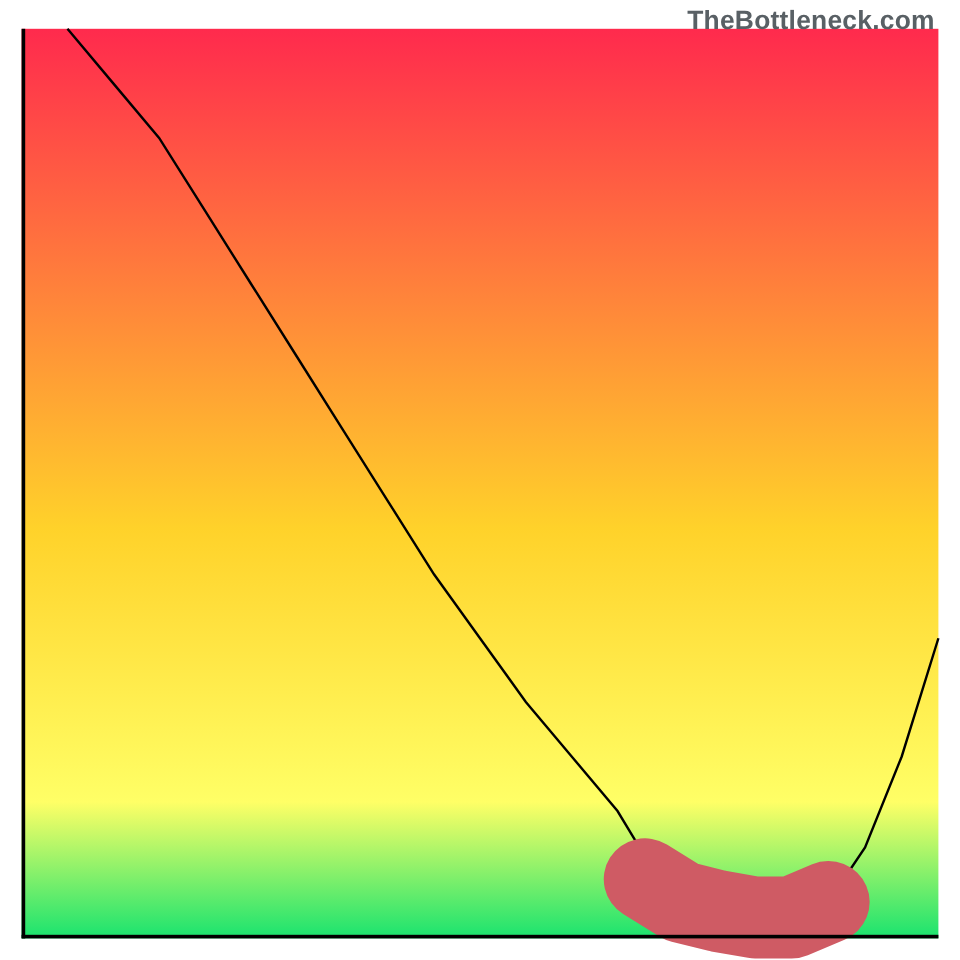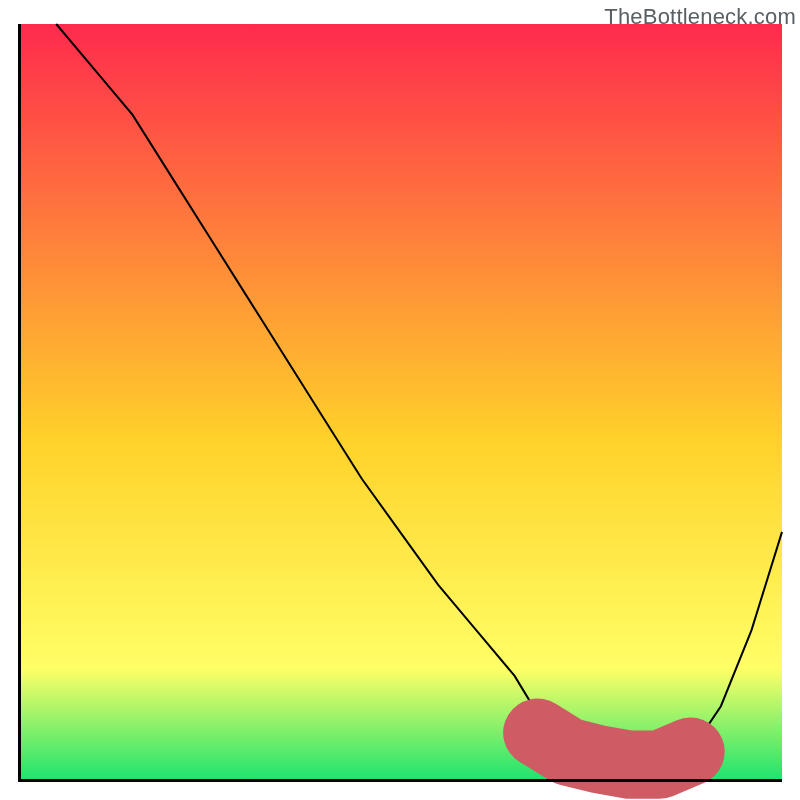--- a/index.html
+++ b/index.html
@@ -12,23 +12,23 @@
     font-family: Arial, Helvetica, sans-serif;
   }
   .stage {
     position: relative;
     width: 800px;
     height: 800px;
   }
   .watermark {
     position: absolute;
     top: 4px;
-    right: 4px;
+    right: 21px;
     font-size: 22px;
-    font-weight: 400;
+    font-weight: 700;
     color: #596065;
     letter-spacing: 0.2px;
     z-index: 5;
   }
   .plot {
     position: absolute;
     left: 18px;
     top: 24px;
     width: 764px;
     height: 758px;

